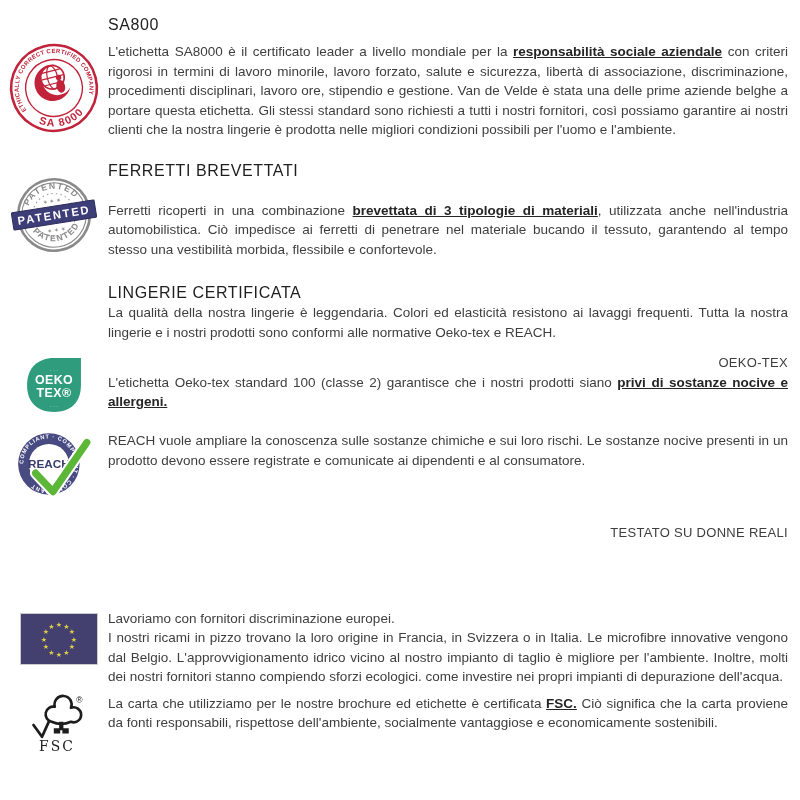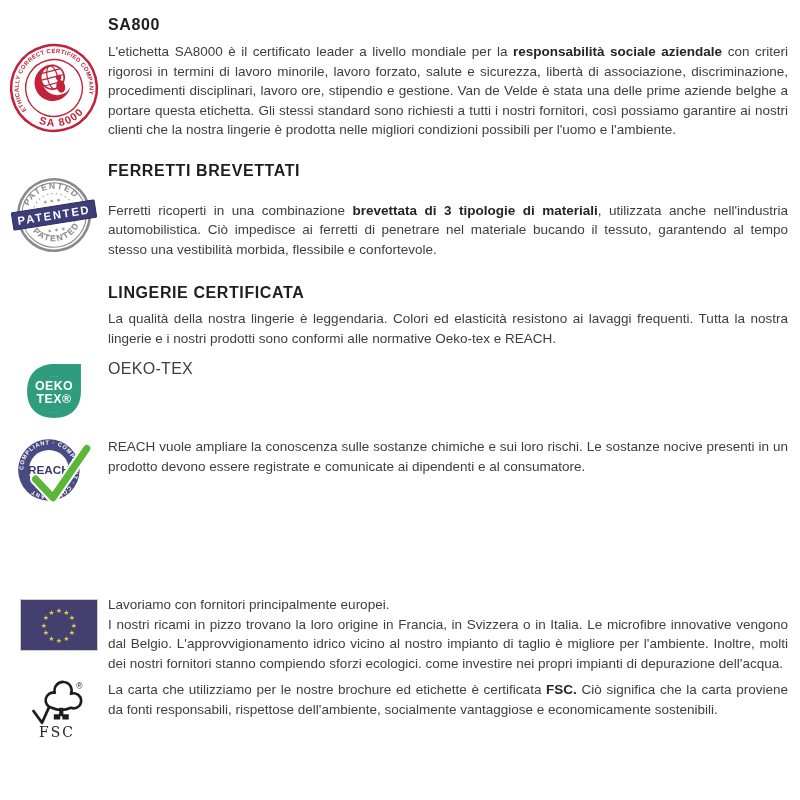--- a/index.html
+++ b/index.html
@@ -7,23 +7,23 @@
   body {
     width: 800px; height: 800px; overflow: hidden;
     background: #ffffff;
     font-family: "Liberation Sans", sans-serif;
   }
   .page { width: 800px; height: 800px; }
   .row { display: flex; align-items: flex-start; }
   .badge-col { flex: 0 0 108px; display: flex; justify-content: center; }
   .content { flex: 1; padding-right: 12px; }
   .p { font-size: 13.5px; line-height: 19.5px; color: #3e3e3e; text-align: justify; margin: 0; }
-  .p .b { font-weight: bold; color: #252525; }
-  .h { font-size: 16px; font-weight: bold; color: #1e1e1e; letter-spacing: .6px; margin: 0; line-height: 20px; }
-  .sub { font-size: 16px; line-height: 19.5px; color: #3e3e3e; letter-spacing: .3px; margin: 0; }
+  .p .b { font-weight: bold; color: #252525; text-decoration: underline; }
+  .h { font-size: 16px; font-weight: normal; color: #1e1e1e; letter-spacing: .6px; margin: 0; line-height: 20px; }
+  .sub { font-size: 13px; line-height: 19.5px; color: #3e3e3e; letter-spacing: .3px; margin: 0; text-align: right; }
   svg text { font-family: "Liberation Sans", sans-serif; }
   .serif { font-family: "DejaVu Serif", "Liberation Serif", serif; }
 </style>
 </head>
 <body>
 
 <div class="page">
 
   <section class="row" style="margin-top:15px">
     <div class="badge-col" style="margin-top:28px">
@@ -83,36 +83,37 @@
     <div class="content">
       <h2 class="h">FERRETTI BREVETTATI</h2>
       <p class="p" style="margin-top:20px"><span>Ferretti ricoperti in una combinazione </span><span class="b">brevettata di 3 tipologie di materiali</span><span>, utilizzata anche nell'industria automobilistica. Ciò impedisce ai ferretti di penetrare nel materiale bucando il tessuto, garantendo al tempo stesso una vestibilità morbida, flessibile e confortevole.</span></p>
     </div>
   </section>
 
   <section class="row" style="margin-top:24px">
     <div class="badge-col"></div>
     <div class="content">
       <h2 class="h">LINGERIE CERTIFICATA</h2>
-      <p class="p" style="margin-top:6px"><span>La qualità della nostra lingerie è leggendaria. Colori ed elasticità resistono ai lavaggi frequenti. Tutta la nostra lingerie e i nostri prodotti sono conformi alle normative Oeko-tex e REACH.</span></p>
+      <p class="p" style=""><span>La qualità della nostra lingerie è leggendaria. Colori ed elasticità resistono ai lavaggi frequenti. Tutta la nostra lingerie e i nostri prodotti sono conformi alle normative Oeko-tex e REACH.</span></p>
     </div>
   </section>
 
   <section class="row" style="margin-top:11px">
     <div class="badge-col" style="margin-top:3px">
       <svg width="64" height="58" viewBox="0 0 60 56">
         <path d="M 56,2 L 56,28 C 56,45 46,54 30,54 C 14,54 4,45 4,28 C 4,12 14,2 30,2 Z" fill="#2f9d7d"></path>
         <text x="30" y="15" font-size="5" fill="#ffffff" text-anchor="middle" opacity="0.85">· · ·</text>
         <text x="30" y="27" font-size="12" font-weight="bold" fill="#ffffff" letter-spacing="0.4" text-anchor="middle">OEKO</text>
         <text x="30" y="40" font-size="12" font-weight="bold" fill="#ffffff" letter-spacing="0.4" text-anchor="middle">TEX®</text>
         <text x="30" y="50" font-size="5" fill="#ffffff" text-anchor="middle" opacity="0.85">· · ·</text>
       </svg>
     </div>
     <div class="content">
       <p class="sub">OEKO-TEX</p>
+      <p class="p"><span>L'etichetta Oeko-tex standard 100 (classe 2) garantisce che i nostri prodotti siano </span><span class="b">privi di sostanze nocive e allergeni.</span></p>
     </div>
   </section>
 
   <section class="row" style="margin-top:17px">
     <div class="badge-col" style="margin-top:-4px">
       <svg width="84" height="78" viewBox="0 0 82 76">
         <defs>
           <path id="reachRing" d="M 11,36 a 25,25 0 1 1 50,0 a 25,25 0 1 1 -50,0" fill="none"></path>
         </defs>
         <circle cx="36" cy="36" r="30" fill="#484a82"></circle>
@@ -128,20 +129,21 @@
       </svg>
     </div>
     <div class="content">
       <p class="p"><span>REACH vuole ampliare la conoscenza sulle sostanze chimiche e sui loro rischi. Le sostanze nocive presenti in un prodotto devono essere registrate e comunicate ai dipendenti e al consumatore.</span></p>
     </div>
   </section>
 
   <section class="row" style="margin-top:18px">
     <div class="badge-col"></div>
     <div class="content">
+      <p class="sub">TESTATO SU DONNE REALI</p>
     </div>
   </section>
 
   <section class="row" style="margin-top:66px">
     <div class="badge-col" style="margin-top:4px;padding-left:10px">
       <svg width="78" height="52" viewBox="0 0 78 52">
         <rect x="0.5" y="0.5" width="77" height="51" fill="#43406f" stroke="#cccccc" stroke-width="1"></rect>
         <g fill="#e0ce4a" font-size="7" text-anchor="middle">
           <text x="39" y="11" dominant-baseline="central">★</text>
           <text x="46.5" y="13" dominant-baseline="central">★</text>
@@ -152,21 +154,21 @@
           <text x="39" y="41" dominant-baseline="central">★</text>
           <text x="31.5" y="39" dominant-baseline="central">★</text>
           <text x="26" y="33.5" dominant-baseline="central">★</text>
           <text x="24" y="26" dominant-baseline="central">★</text>
           <text x="26" y="18.5" dominant-baseline="central">★</text>
           <text x="31.5" y="13" dominant-baseline="central">★</text>
         </g>
       </svg>
     </div>
     <div class="content">
-      <p class="p" style="text-align:left">Lavoriamo con fornitori principalmente europei.</p>
+      <p class="p" style="text-align:left">Lavoriamo con fornitori discriminazione europei.</p>
       <p class="p"><span>I nostri ricami in pizzo trovano la loro origine in Francia, in Svizzera o in Italia. Le microfibre innovative vengono dal Belgio. L'approvvigionamento idrico vicino al nostro impianto di taglio è migliore per l'ambiente. Inoltre, molti dei nostri fornitori stanno compiendo sforzi ecologici. come investire nei propri impianti di depurazione dell'acqua.</span></p>
     </div>
   </section>
 
   <section class="row" style="margin-top:7px">
     <div class="badge-col" style="padding-left:6px">
       <svg width="58" height="62" viewBox="0 0 54 58">
         <text x="45" y="8" font-size="8" fill="#1d1d1d">®</text>
         <path d="M 5,29 L 13,40 L 22,20" fill="none" stroke="#1d1d1d" stroke-width="2.6" stroke-linecap="round" stroke-linejoin="round"></path>
         <path d="M 22,26 A 7,7 0 1 1 25,12 A 8,8 0 1 1 40,13 A 7,7 0 1 1 40,26 Q 31,30 22,26 Z" fill="#ffffff" stroke="#1d1d1d" stroke-width="2.4" stroke-linejoin="round"></path>

